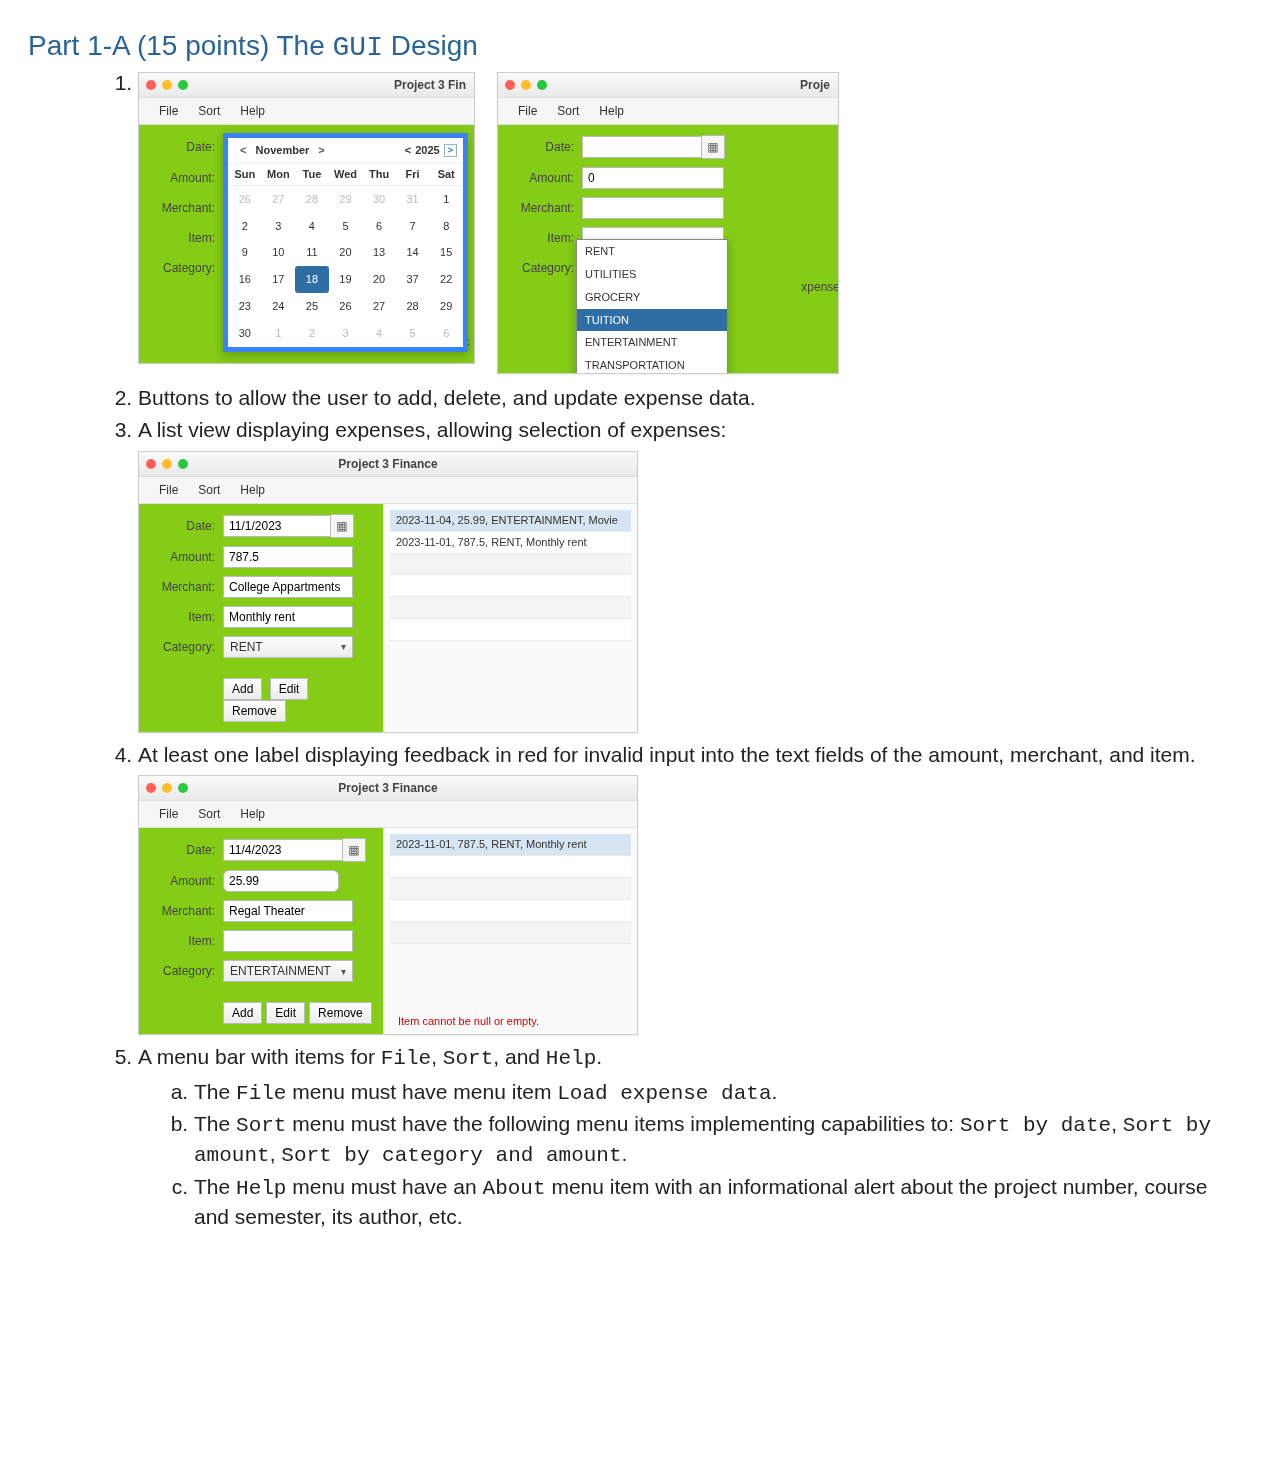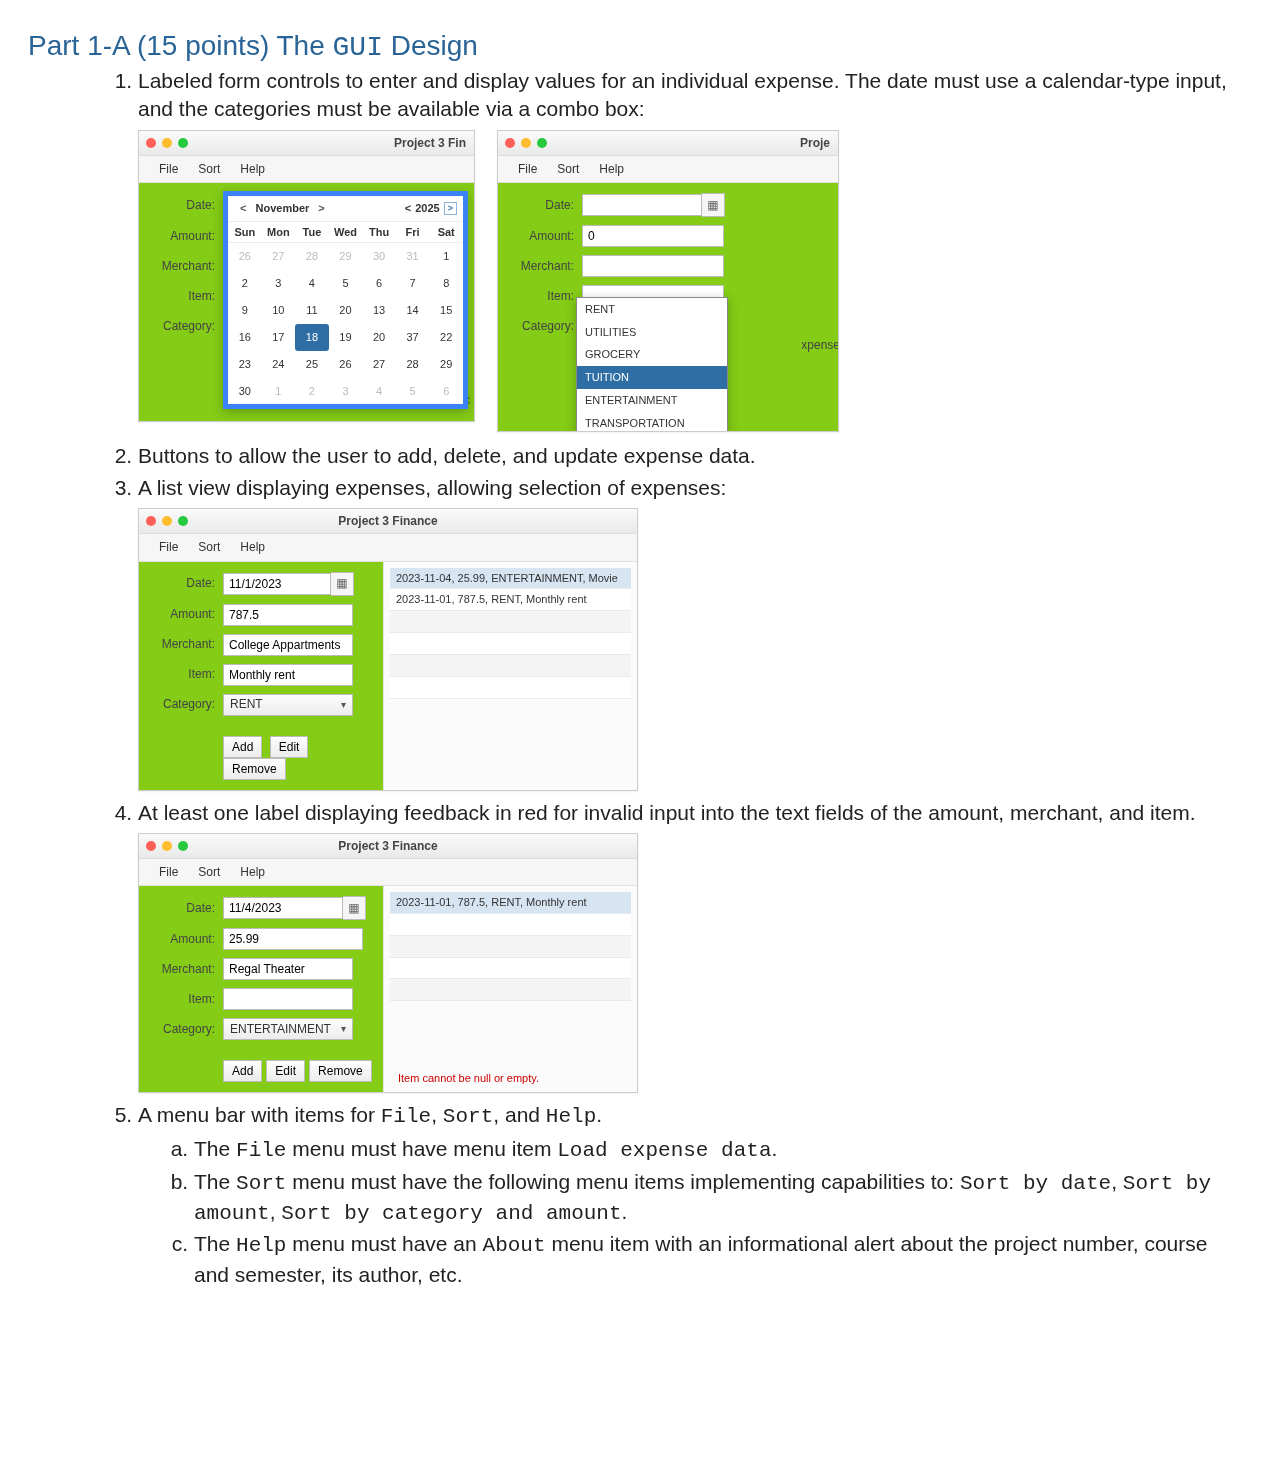--- a/index.html
+++ b/index.html
@@ -177,21 +177,20 @@
 <body>
 
 <div class="page">
   <h2 class="title">
     <span>Part 1-A (15 points) The </span><span class="mono">GUI</span><span> Design</span>
   </h2>
 
   <ol class="main-list">
 
     <li>
-      <span>Labeled form controls to enter and display values for an individual expense. The date must use a calendar-type input, and the categories must be available via a combo box:</span>
       <div class="sshot-container">
         <div class="shots">
 
           <div class="win relpos clip" style="width:335px;height:290px;">
             <div class="titlebar">
               <div class="lights">
                   <span class="light r"></span>
                   <span class="light y"></span>
                   <span class="light g"></span>
                 </div>
@@ -437,21 +436,21 @@
           </div>
           <div class="form-area">
             <div class="form-col" style="width:220px;">
               <div class="frow">
                   <div class="flabel">Date:</div>
                 <input class="tin" style="width: 120px;" value="11/4/2023">
                 <div class="dateicon">▦</div>
               </div>
               <div class="frow">
                   <div class="flabel">Amount:</div>
-                  <input class="tin" style="width: 140px;" value="25.99">
+                  <input class="tin" style="width: 116px; border-radius: 6px;" value="25.99">
                 </div>
               <div class="frow">
                   <div class="flabel">Merchant:</div>
                   <input class="tin" style="width: 130px;" value="Regal Theater">
                 </div>
               <div class="frow">
                   <div class="flabel">Item:</div>
                   <input class="tin" style="width: 130px;" value="">
                 </div>
               <div class="frow">

